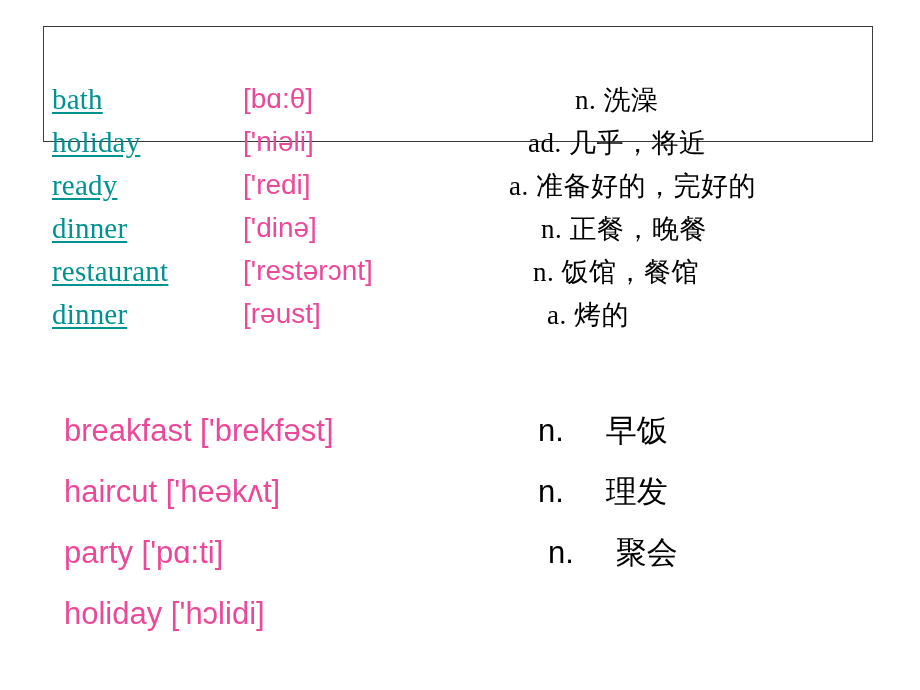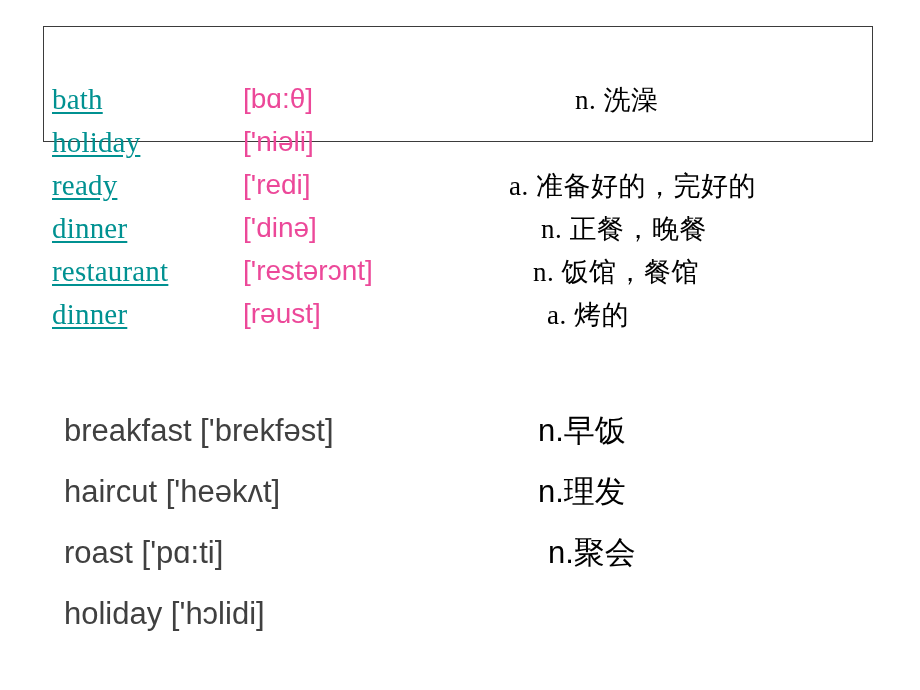--- a/index.html
+++ b/index.html
@@ -82,51 +82,53 @@
   }
   .bl-row {
     position: relative;
     height: 61px;
     white-space: nowrap;
   }
   .bl-term {
     position: absolute;
     left: 64px;
     top: 0;
-    color: #404040;
+    color: #ec4899;
     font-family: "Liberation Sans", "DejaVu Sans", sans-serif;
     font-size: 31px;
     line-height: 42px;
   }
   .bl-def {
     position: absolute;
     top: 0;
     color: #000000;
     font-family: "Liberation Sans", "DejaVu Sans", sans-serif;
     font-size: 31px;
     line-height: 42px;
   }
   .bl-def .cn {
     font-family: "Liberation Serif", "DejaVu Serif", serif;
+    margin-left: 42px;
   }
 </style>
 </head>
 <body>
 
 <div id="frame-box"></div>
 
 <div id="vocab-table">
     <div class="vocab-row">
       <span class="vocab-word">bath</span>
       <span class="vocab-phon">[bɑ:θ]</span>
       <span class="vocab-def" style="left: 575px;">n. 洗澡</span>
     </div>
     <div class="vocab-row">
       <span class="vocab-word">holiday</span>
       <span class="vocab-phon">['niəli]</span>
+      <span class="vocab-def" style="left: 528px;">ad. 几乎，将近</span>
     </div>
     <div class="vocab-row">
       <span class="vocab-word">ready</span>
       <span class="vocab-phon">['redi]</span>
       <span class="vocab-def" style="left: 509px;">a. 准备好的，完好的</span>
     </div>
     <div class="vocab-row">
       <span class="vocab-word">dinner</span>
       <span class="vocab-phon">['dinə]</span>
       <span class="vocab-def" style="left: 541px; font-family: Liberation Serif, serif;">n. 正餐，晚餐</span>
@@ -146,19 +148,19 @@
 <div id="bottom-list">
     <div class="bl-row">
       <span class="bl-term">breakfast ['brekfəst]</span>
       <span class="bl-def" style="left: 538px;"><span class="pos">n.</span><span class="cn">早饭</span></span>
     </div>
     <div class="bl-row">
       <span class="bl-term">haircut ['heəkʌt]</span>
       <span class="bl-def" style="left: 538px;"><span class="pos">n.</span><span class="cn">理发</span></span>
     </div>
     <div class="bl-row">
-      <span class="bl-term">roast ['pɑ:ti]</span>
+      <span class="bl-term">party ['pɑ:ti]</span>
       <span class="bl-def" style="left: 548px;"><span class="pos">n.</span><span class="cn">聚会</span></span>
     </div>
     <div class="bl-row">
       <span class="bl-term">holiday ['hɔlidi]</span>
     </div>
   </div>
 
 </body></html>

